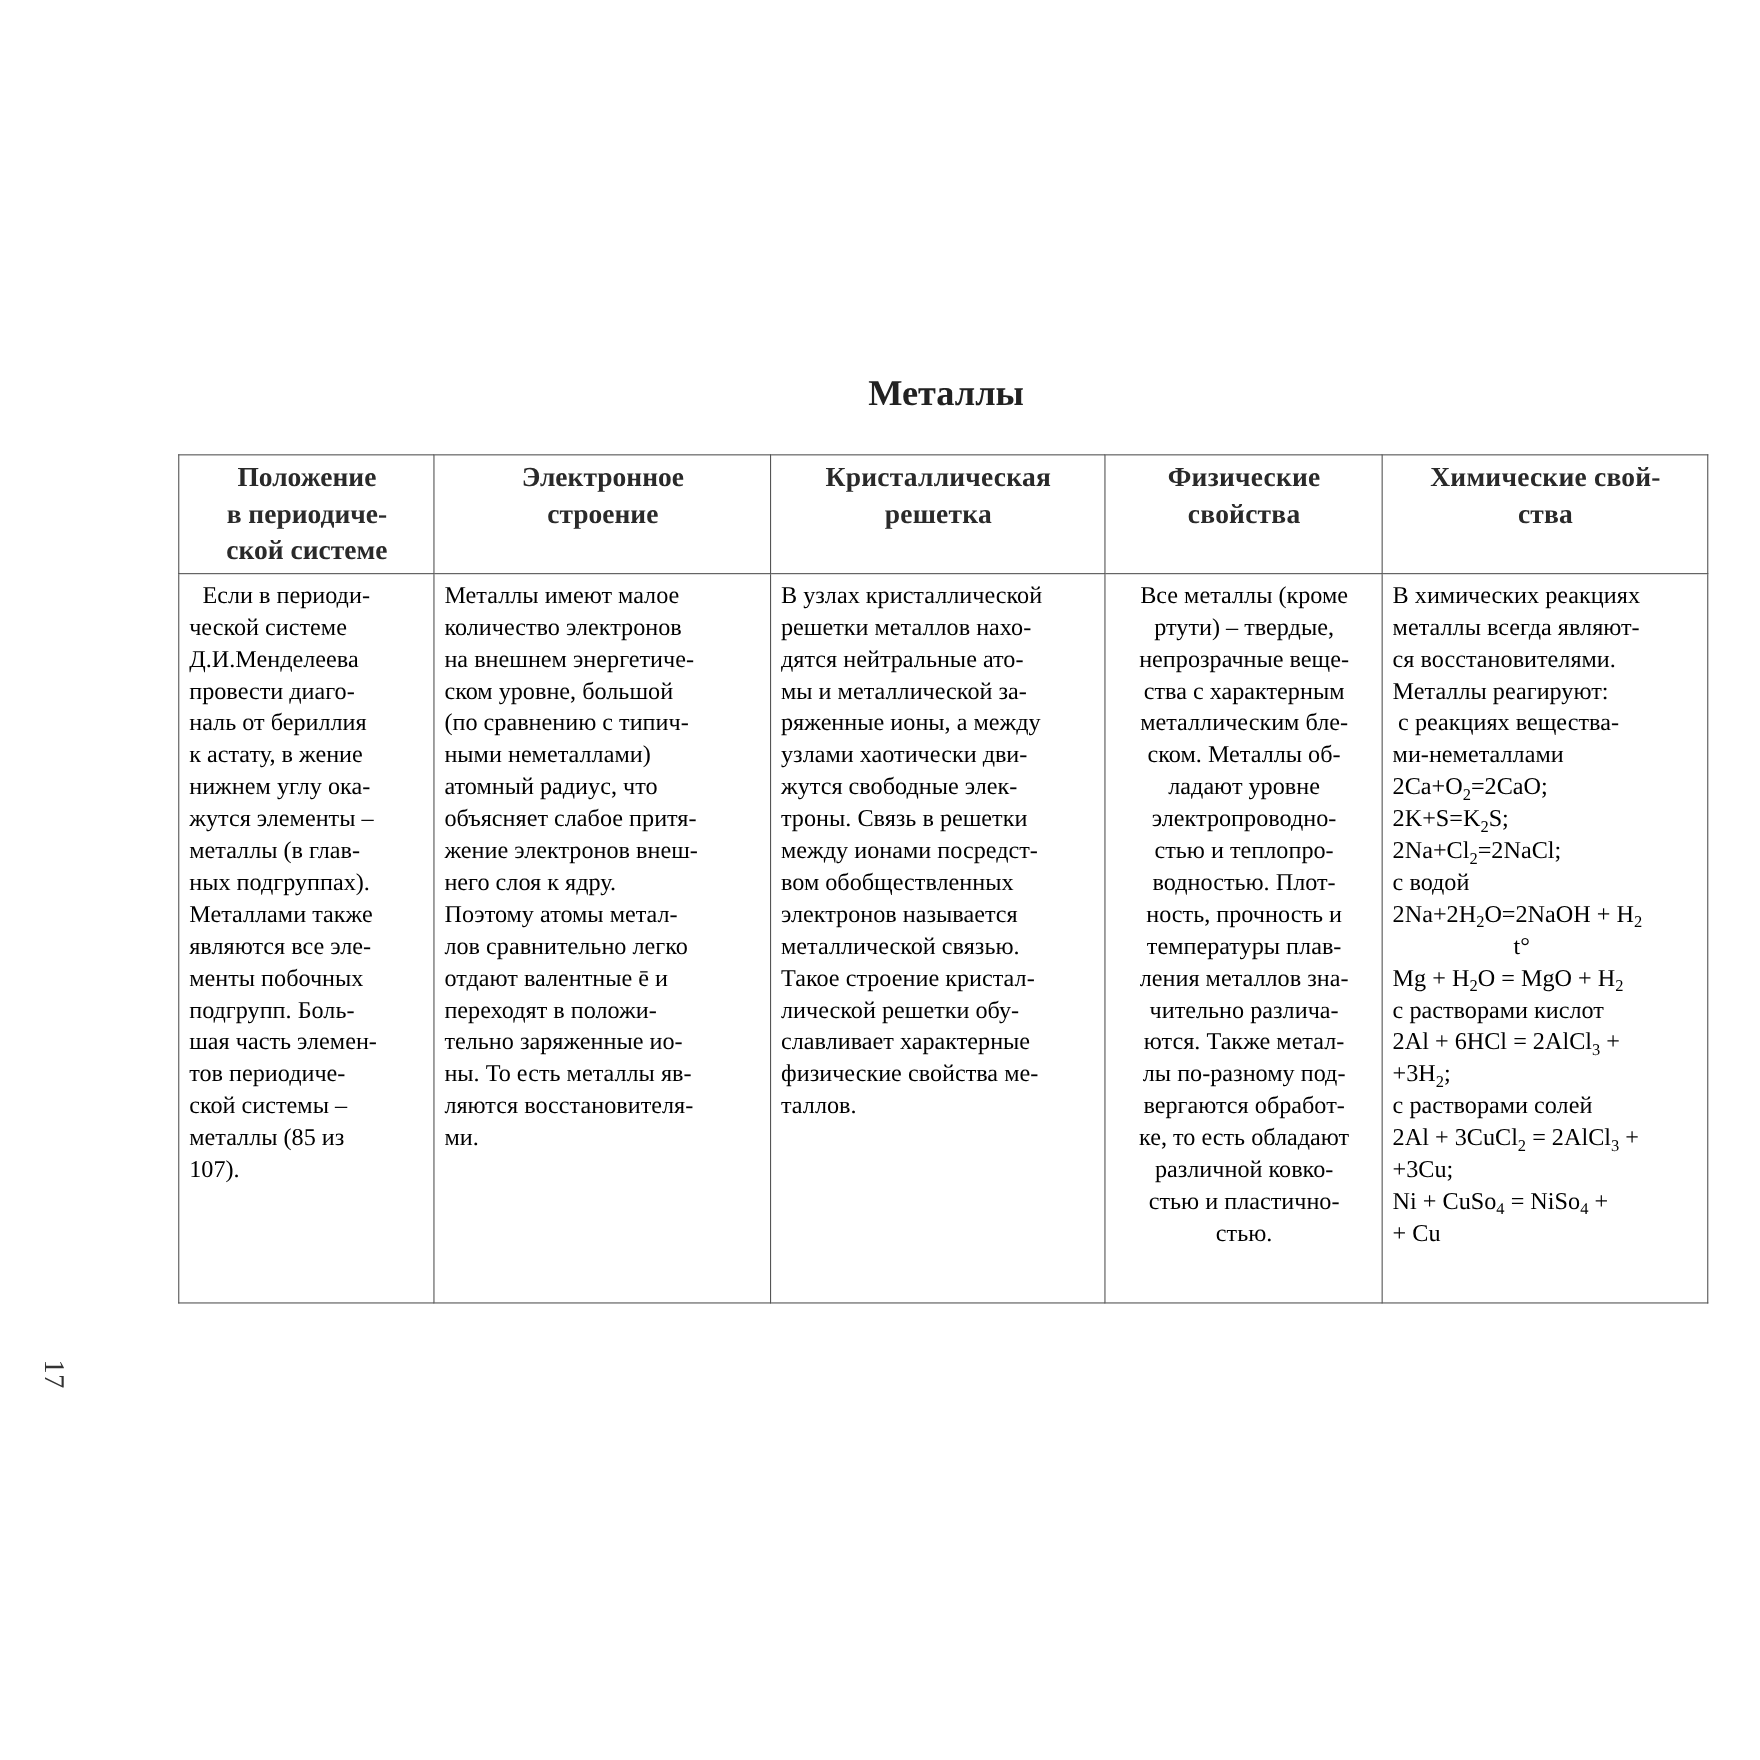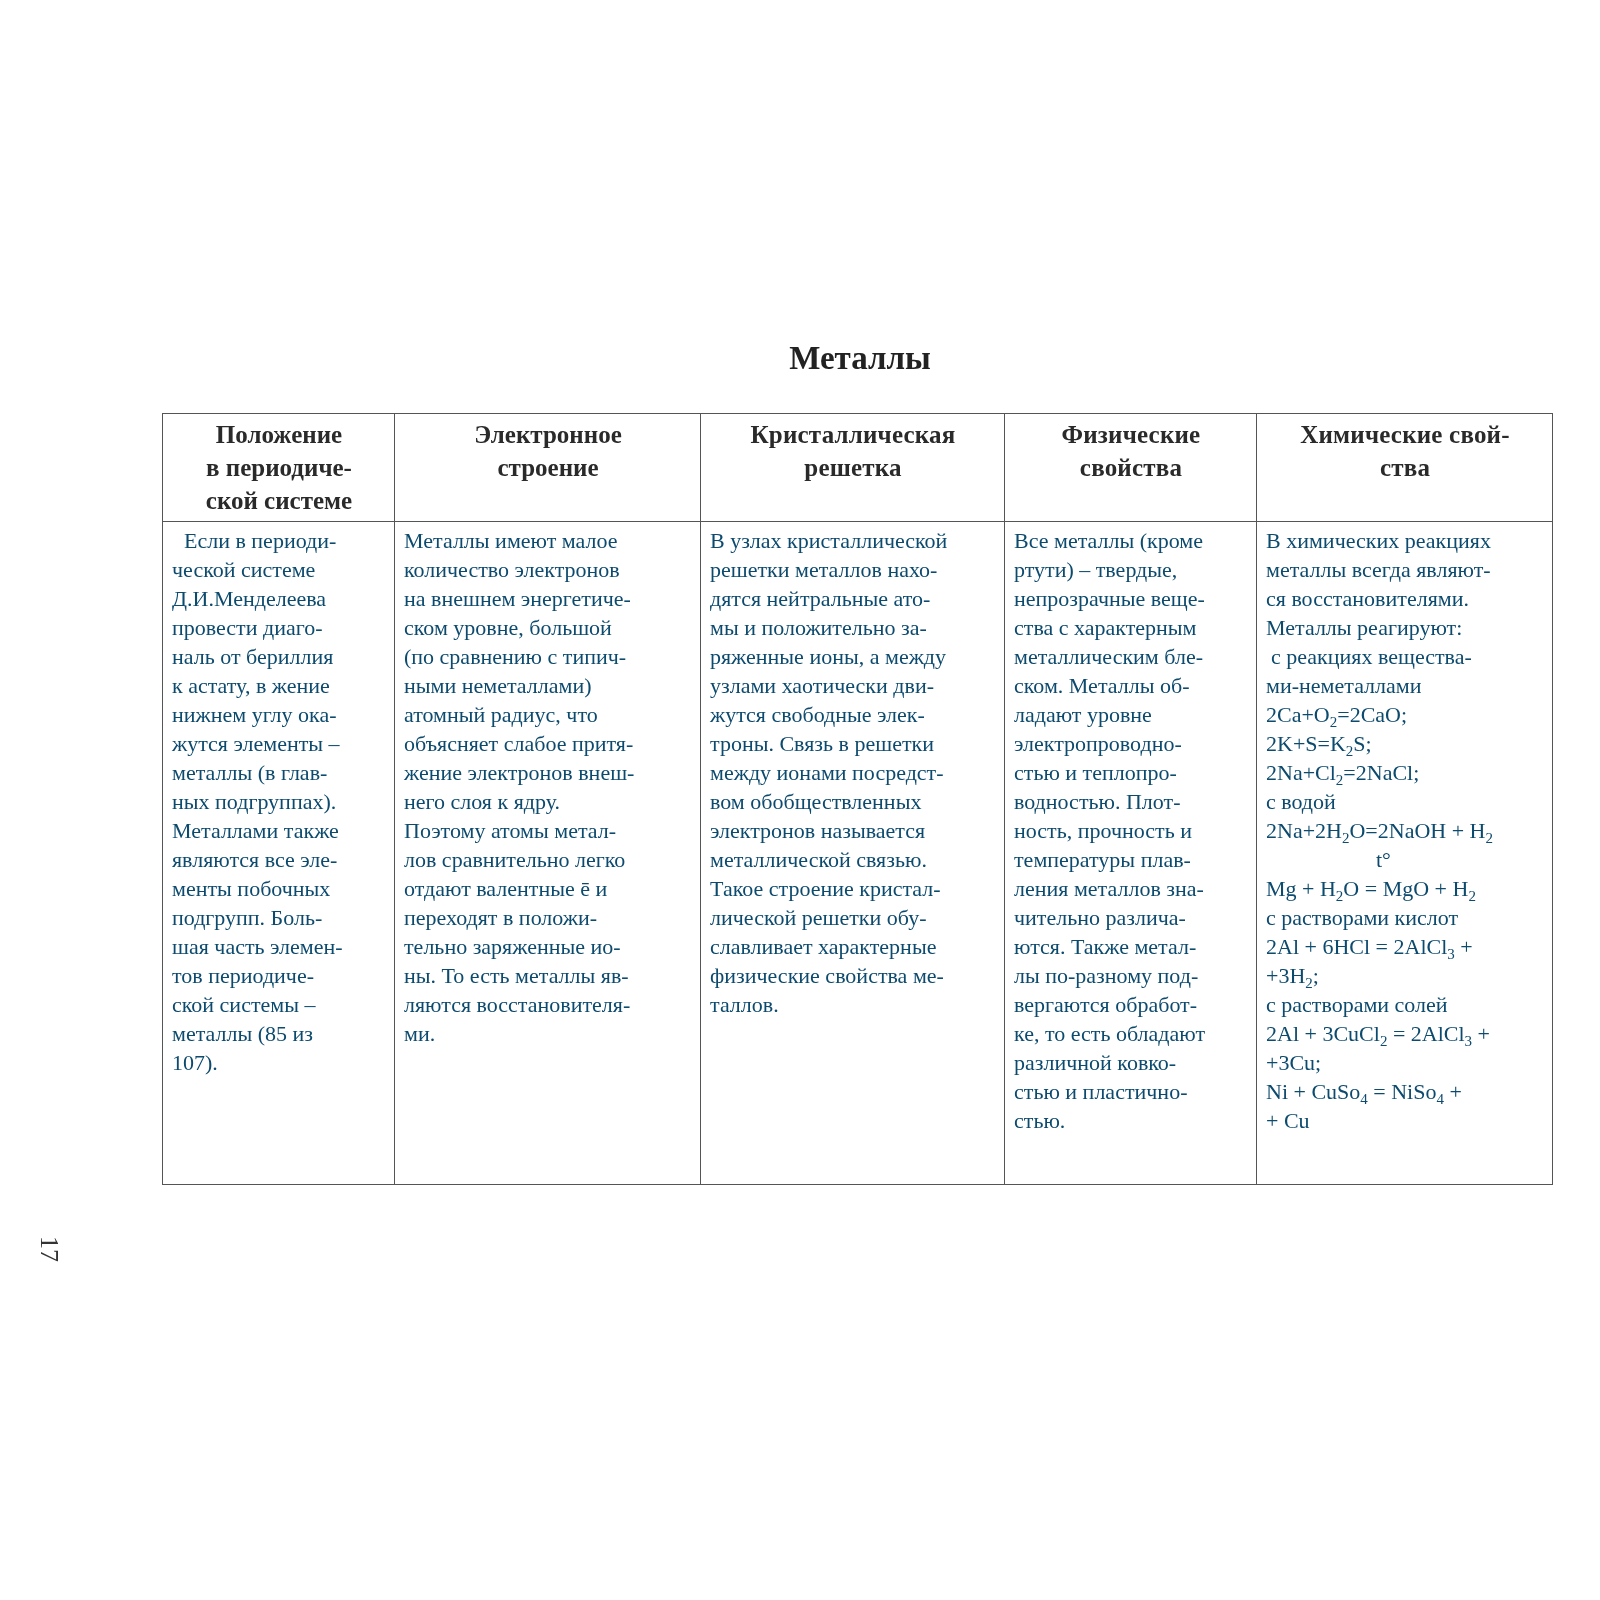--- a/index.html
+++ b/index.html
@@ -28,24 +28,24 @@
       border: 1.5px solid #555;
       vertical-align: top;
       padding: 4px 8px 4px 9px;
     }
     table.metals th {
       font-weight: bold; font-size: 25px; line-height: 33px;
       text-align: center; height: 92px; color: #2a2a2a;
     }
     table.metals th.condensed { letter-spacing: 0.2px; margin-top: 45px; }
     table.metals td {
-      font-size: 22px; line-height: 29px; color: #0c4a6e; margin-left: 36px;
+      font-size: 22px; line-height: 29px; color: #000000; margin-left: 36px;
     }
     .ln { display: block; white-space: nowrap; }
-    .center .ln { }
+    .center .ln { text-align: center; }
     .sub { font-size: 15px; vertical-align: -5px; line-height: 0; }
     .indent { padding-left: 12px; }
     .tdeg { padding-left: 110px; }
   </style>
 </head>
 <body>
 
 <div class="title">Металлы</div>
 
 <table class="metals">
@@ -121,21 +121,21 @@
           <span class="ln">переходят в положи-</span>
           <span class="ln">тельно заряженные ио-</span>
           <span class="ln">ны. То есть металлы яв-</span>
           <span class="ln">ляются восстановителя-</span>
           <span class="ln">ми.</span>
         </td>
       <td id="c3">
           <span class="ln">В узлах кристаллической</span>
           <span class="ln">решетки металлов нахо-</span>
           <span class="ln">дятся нейтральные ато-</span>
-          <span class="ln">мы и положительно за-</span>
+          <span class="ln">мы и металлической за-</span>
           <span class="ln">ряженные ионы, а между</span>
           <span class="ln">узлами хаотически дви-</span>
           <span class="ln">жутся свободные элек-</span>
           <span class="ln">троны. Связь в решетки</span>
           <span class="ln">между ионами посредст-</span>
           <span class="ln">вом обобществленных</span>
           <span class="ln">электронов называется</span>
           <span class="ln">металлической связью.</span>
           <span class="ln">Такое строение кристал-</span>
           <span class="ln">лической решетки обу-</span>

